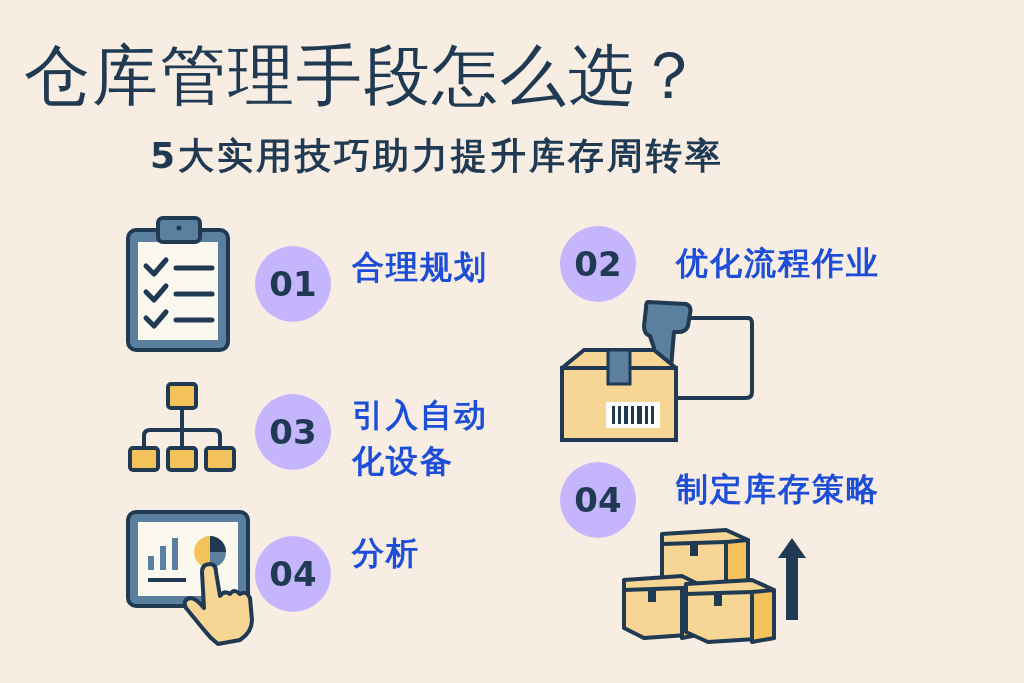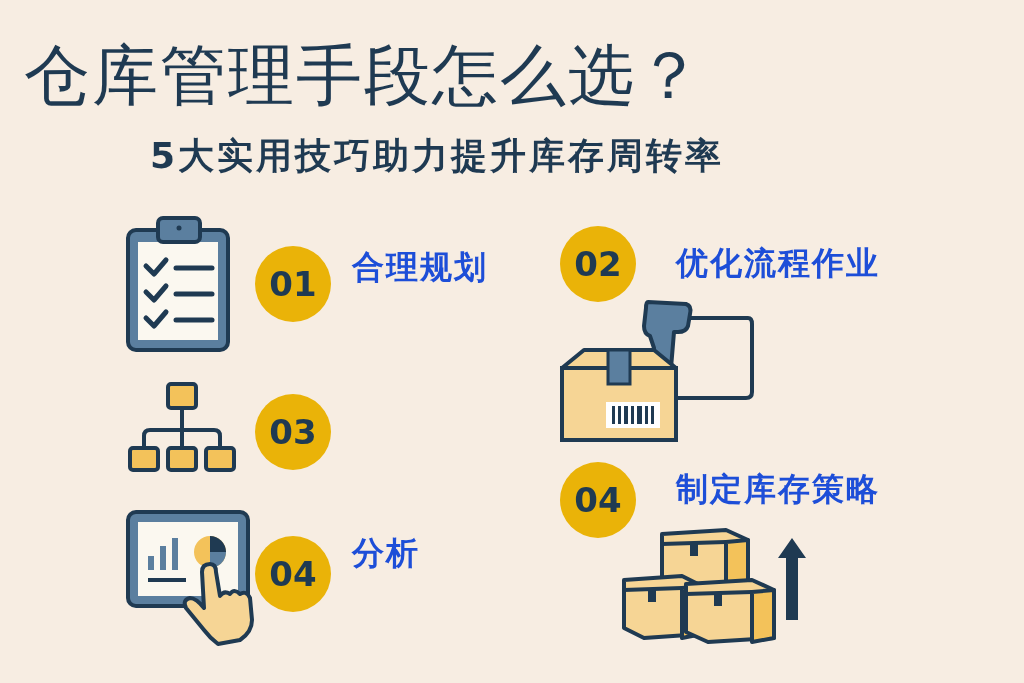--- a/index.html
+++ b/index.html
@@ -2,21 +2,21 @@
 <html><head>
 <meta charset="utf-8">
 <style>
   html,body{margin:0;padding:0;}
   body{width:1024px;height:683px;background:#f7ede2;position:relative;overflow:hidden;
        font-family:"DejaVu Sans","Liberation Sans",sans-serif;color:#1f3a52;}
   .title{position:absolute;left:0;width:1024px;top:36px;text-align:left;
          font-size:66px;font-weight:normal;letter-spacing:2px;color:#1f3a52;line-height:80px;padding-left:24px;}
   .subtitle{position:absolute;left:150px;top:128px;font-size:36px;font-weight:bold;
             letter-spacing:3px;color:#1f3a52;line-height:56px;}
-  .badge{position:absolute;width:76px;height:76px;border-radius:50%;background:#eab308;
+  .badge{position:absolute;width:76px;height:76px;border-radius:50%;background:#c4b5fd;
          display:flex;align-items:center;justify-content:center;
          font-size:34px;font-weight:bold;color:#1f3a52;font-family:"DejaVu Sans",sans-serif;}
   .label{position:absolute;font-size:32px;font-weight:bold;color:#1d4ed8;line-height:46px;letter-spacing:2px;}
   .icon{position:absolute;}
 </style>
 </head>
 <body>
 
 <div class="title">仓库管理手段怎么选？</div>
 <div class="subtitle">5大实用技巧助力提升库存周转率</div>
@@ -66,20 +66,22 @@
       <path d="M18 70 L18 56 Q18 50 24 50 L88 50 Q94 50 94 56 L94 70"></path>
       <line x1="56" y1="50" x2="56" y2="70"></line>
     </g>
   <rect x="42" y="4" width="28" height="24" rx="3" fill="#f3c25a" stroke="#1f3a52" stroke-width="4"></rect>
   <rect x="4" y="68" width="28" height="22" rx="3" fill="#f3c25a" stroke="#1f3a52" stroke-width="4"></rect>
   <rect x="42" y="68" width="28" height="22" rx="3" fill="#f3c25a" stroke="#1f3a52" stroke-width="4"></rect>
   <rect x="80" y="68" width="28" height="22" rx="3" fill="#f3c25a" stroke="#1f3a52" stroke-width="4"></rect>
 </svg>
 <div class="badge" style="left:255px;top:394px">03</div>
 <div class="label" style="left:352px;top:392px">
+  <div>引入自动</div>
+  <div>化设备</div>
 </div>
 
 <svg class="icon" style="left:124px;top:508px" width="132" height="140" viewBox="0 0 132 140">
   <rect x="4" y="4" width="120" height="94" rx="8" fill="#5b7f9f" stroke="#1f3a52" stroke-width="4"></rect>
   <rect x="14" y="14" width="100" height="74" fill="#fbf8f0"></rect>
   <rect x="24" y="48" width="6" height="14" fill="#5b7f9f"></rect>
     <rect x="36" y="38" width="6" height="24" fill="#5b7f9f"></rect>
     <rect x="48" y="30" width="6" height="32" fill="#5b7f9f"></rect>
   <line x1="24" y1="72" x2="62" y2="72" stroke="#1f3a52" stroke-width="4"></line>
   <circle cx="86" cy="44" r="16" fill="#f3c25a"></circle>

